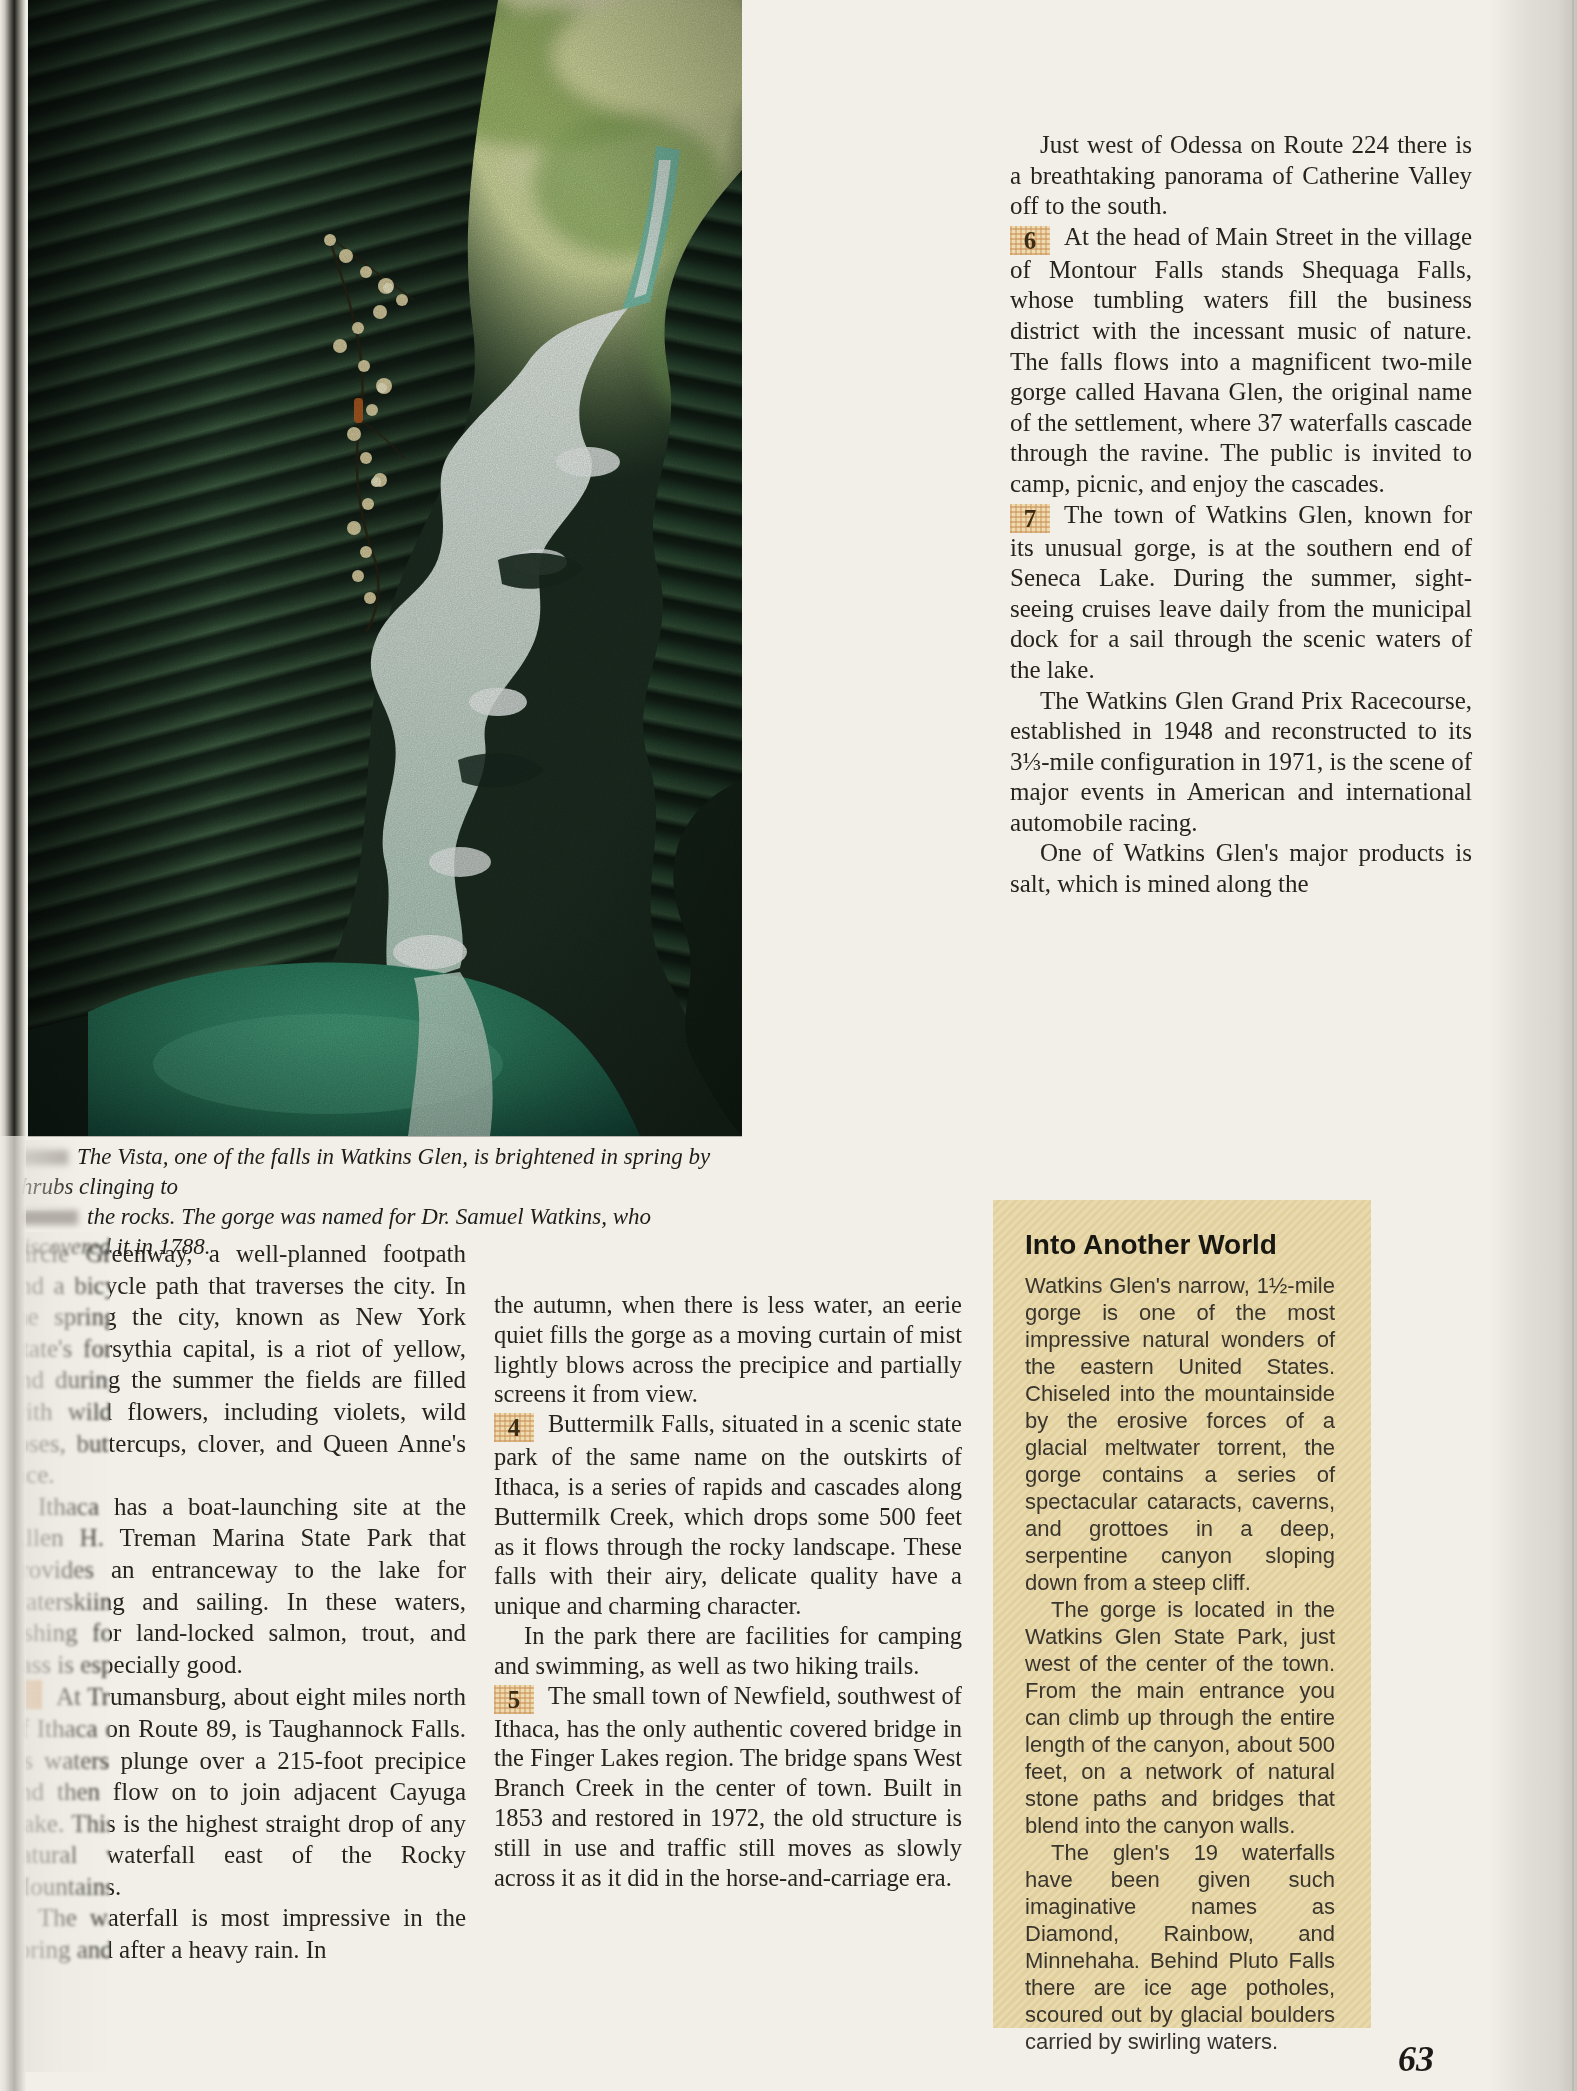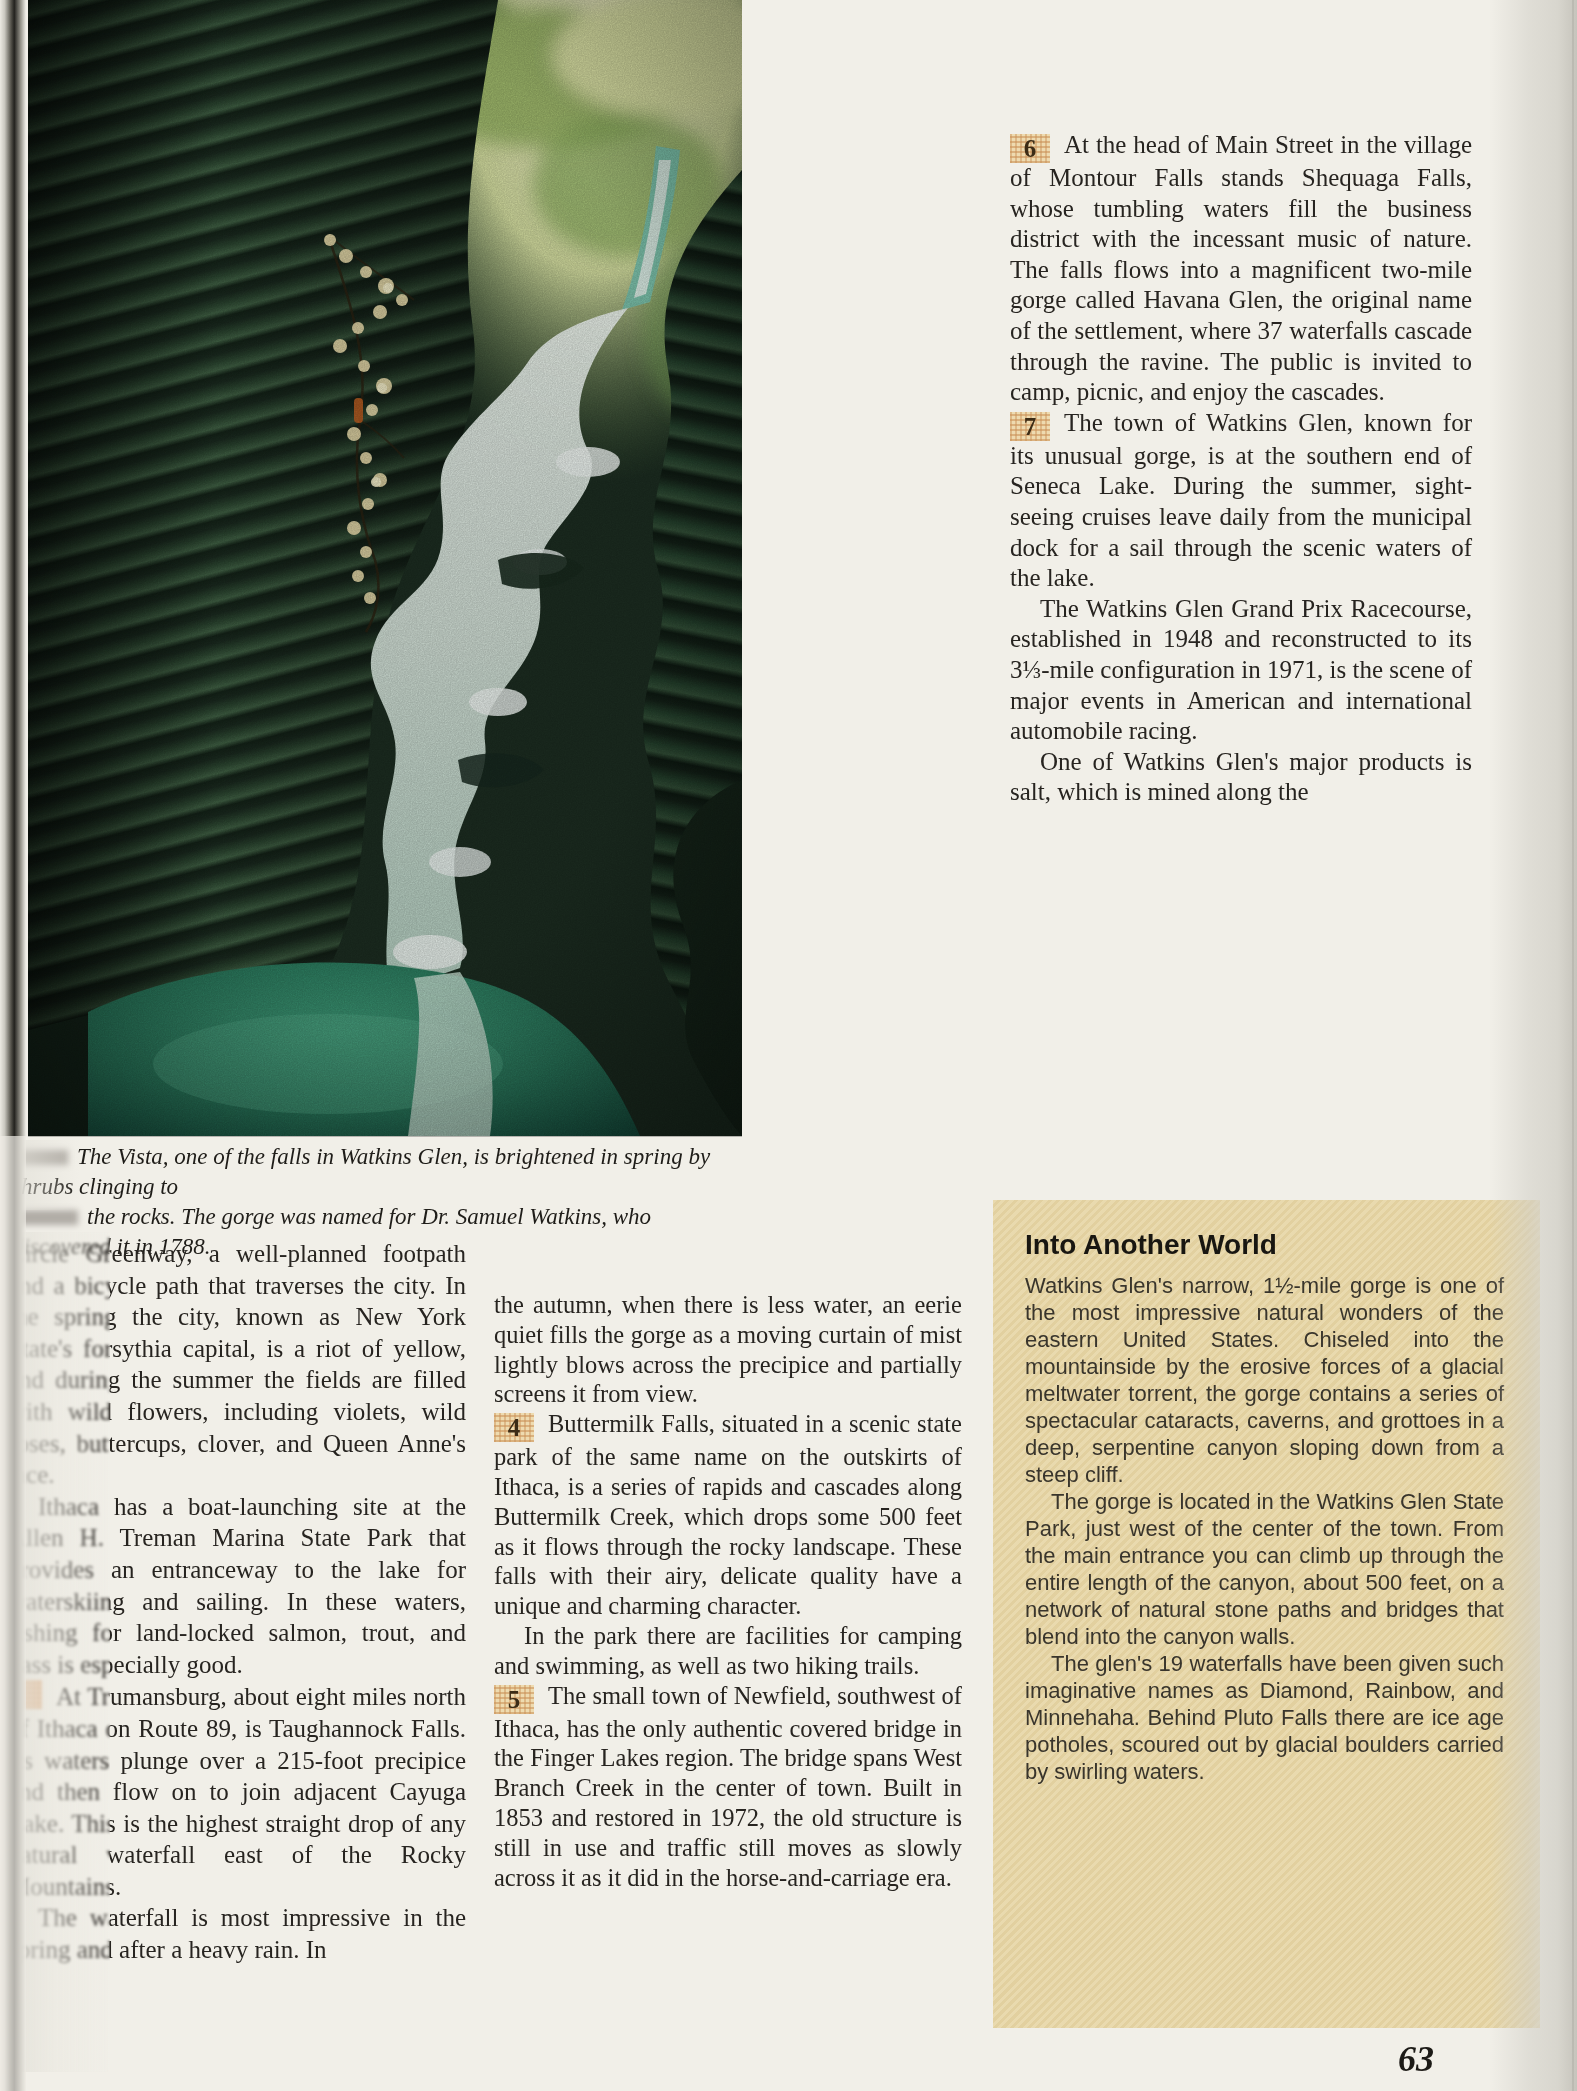--- a/index.html
+++ b/index.html
@@ -61,21 +61,21 @@
     background:linear-gradient(to right, rgba(226,224,216,.92) 0%, rgba(234,232,224,.55) 52%, rgba(240,238,230,0) 100%);
     -webkit-backdrop-filter:blur(1.5px); backdrop-filter:blur(1.5px);
     pointer-events:none;
   }
   .curve-blur-caption{
     position:absolute; left:0; top:1140px; width:80px; height:70px;
     background:linear-gradient(to right, rgba(226,224,216,.85), rgba(240,238,230,0));
     pointer-events:none;
   }
   #sidebar-box{
-    position:absolute; left:993px; top:1200px; width:547px; height:828px;
+    position:absolute; left:993px; top:1200px; width:378px; height:828px;
     box-sizing:border-box; padding:28px 36px 0 32px;
     background-color:#e7d6a6;
     background-image:repeating-linear-gradient(135deg, rgba(255,255,255,.09) 0 3px, rgba(160,130,70,.07) 3px 6px);
     font-family:"Liberation Sans","DejaVu Sans",sans-serif;
     color:#39352c;
   }
   #sidebar-box h2{
     margin:0 0 10px 0; font-size:28px; line-height:34px; font-weight:bold; color:#181611;
     text-align:left;
   }
@@ -230,20 +230,21 @@
       <rect width="714" height="1136" filter="url(#f-grain)" opacity="0.22"></rect>
     </svg>
   </div>
 
   <div id="caption">
     <div><span class="smudge" style="width:56px"></span><span>The Vista, one of the falls in Watkins Glen, is brightened in spring by shrubs clinging to</span></div>
     <div><span class="smudge" style="width:66px"></span><span>the rocks. The gorge was named for Dr. Samuel Watkins, who discovered it in 1788.</span></div>
   </div>
 
   <div id="col-right" class="col">
+    <p class="indent"><span>Just west of Odessa on Route 224 there is a breathtaking panorama of Catherine Valley off to the south.</span></p>
     <p><span class="badge">6</span><span>At the head of Main Street in the village of Montour Falls stands Shequaga Falls, whose tumbling waters fill the business district with the incessant music of nature. The falls flows into a magnificent two-mile gorge called Havana Glen, the original name of the settlement, where 37 waterfalls cascade through the ravine. The public is invited to camp, picnic, and enjoy the cascades.</span></p>
     <p><span class="badge">7</span><span>The town of Watkins Glen, known for its unusual gorge, is at the southern end of Seneca Lake. During the summer, sight-seeing cruises leave daily from the municipal dock for a sail through the scenic waters of the lake.</span></p>
     <p class="indent"><span>The Watkins Glen Grand Prix Racecourse, established in 1948 and reconstructed to its 3⅓-mile configuration in 1971, is the scene of major events in American and international automobile racing.</span></p>
     <p class="indent"><span>One of Watkins Glen's major products is salt, which is mined along the</span></p>
   </div>
 
   <div id="col-left" class="col">
     <p><span>Circle Greenway, a well-planned footpath and a bicycle path that traverses the city. In the spring the city, known as New York State's forsythia capital, is a riot of yellow, and during the summer the fields are filled with wild flowers, including violets, wild roses, buttercups, clover, and Queen Anne's lace.</span></p>
     <p class="indent"><span>Ithaca has a boat-launching site at the Allen H. Treman Marina State Park that provides an entranceway to the lake for waterskiing and sailing. In these waters, fishing for land-locked salmon, trout, and bass is especially good.</span></p>
     <p><span class="badge badge-faded"></span><span>At Trumansburg, about eight miles north of Ithaca on Route 89, is Taughannock Falls. Its waters plunge over a 215-foot precipice and then flow on to join adjacent Cayuga Lake. This is the highest straight drop of any natural waterfall east of the Rocky Mountains.</span></p>

